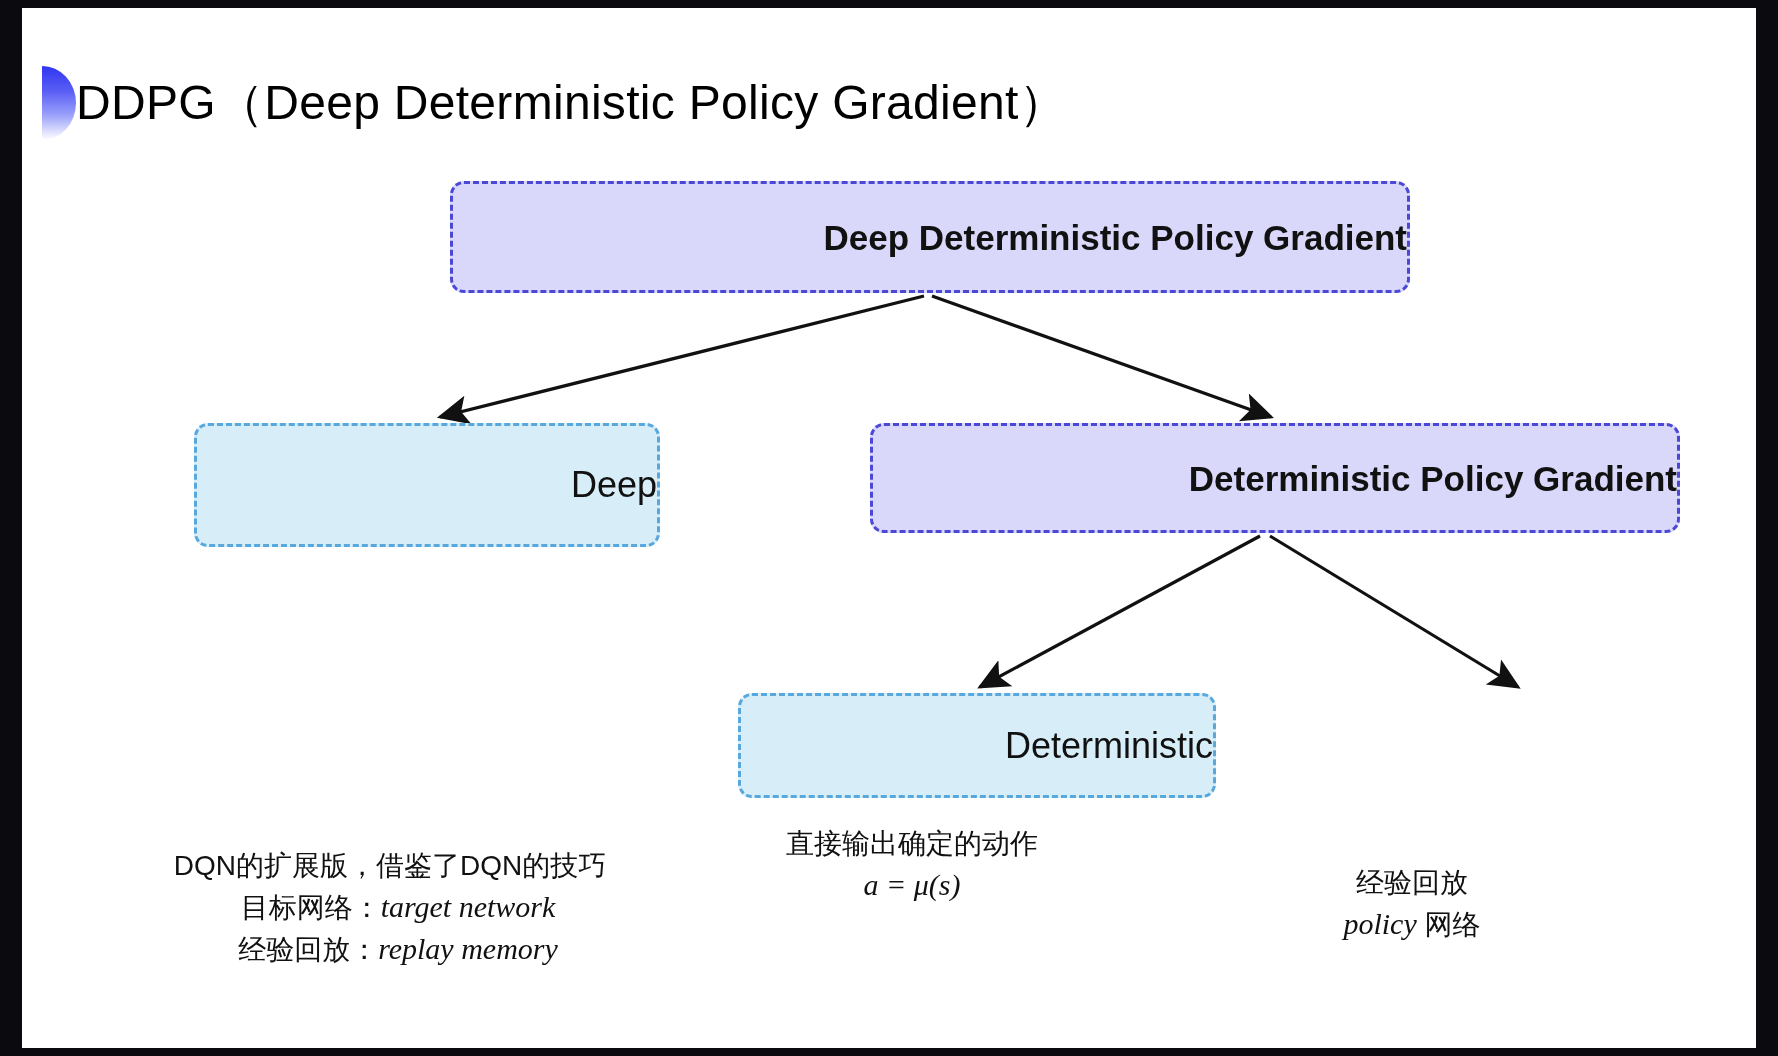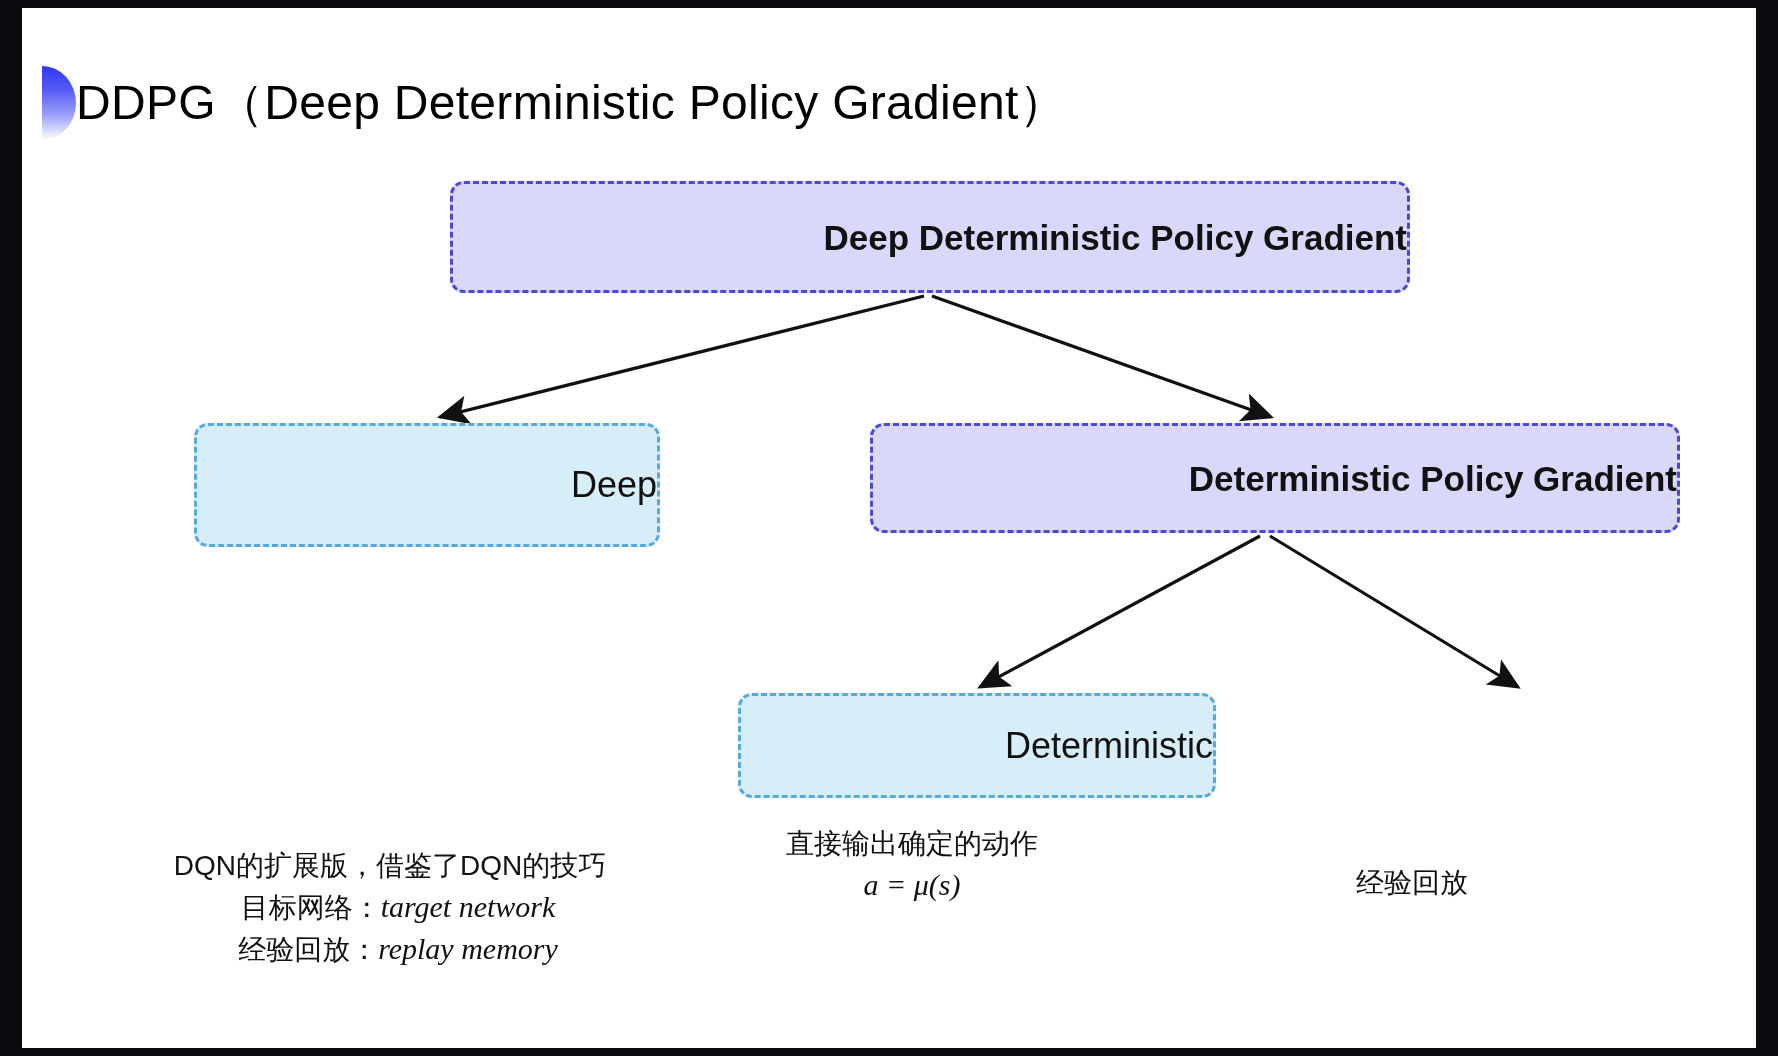--- a/index.html
+++ b/index.html
@@ -199,16 +199,19 @@
       </span>
     </div>
 
     <div class="note" id="note-det">
       <span class="line cn">直接输出确定的动作</span>
       <span class="line mathit">a = μ(s)</span>
     </div>
 
     <div class="note" id="note-pg">
       <span class="line cn">经验回放</span>
+      <span class="line">
+        <span class="mathit">policy</span><span class="cn"> 网络</span>
+      </span>
     </div>
 
   </div>
 </div>
 
 </body></html>

